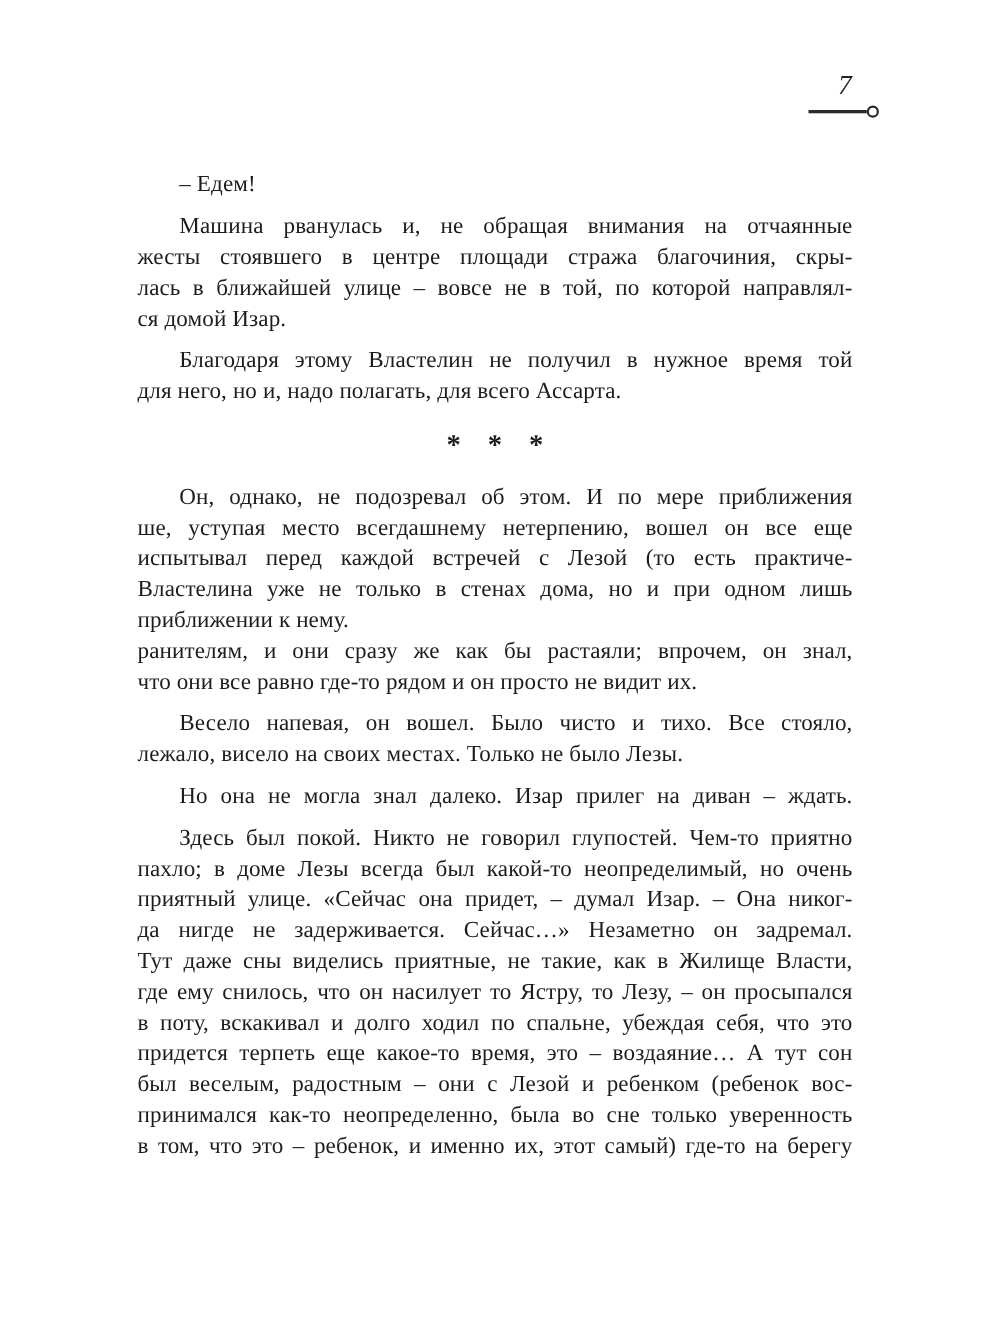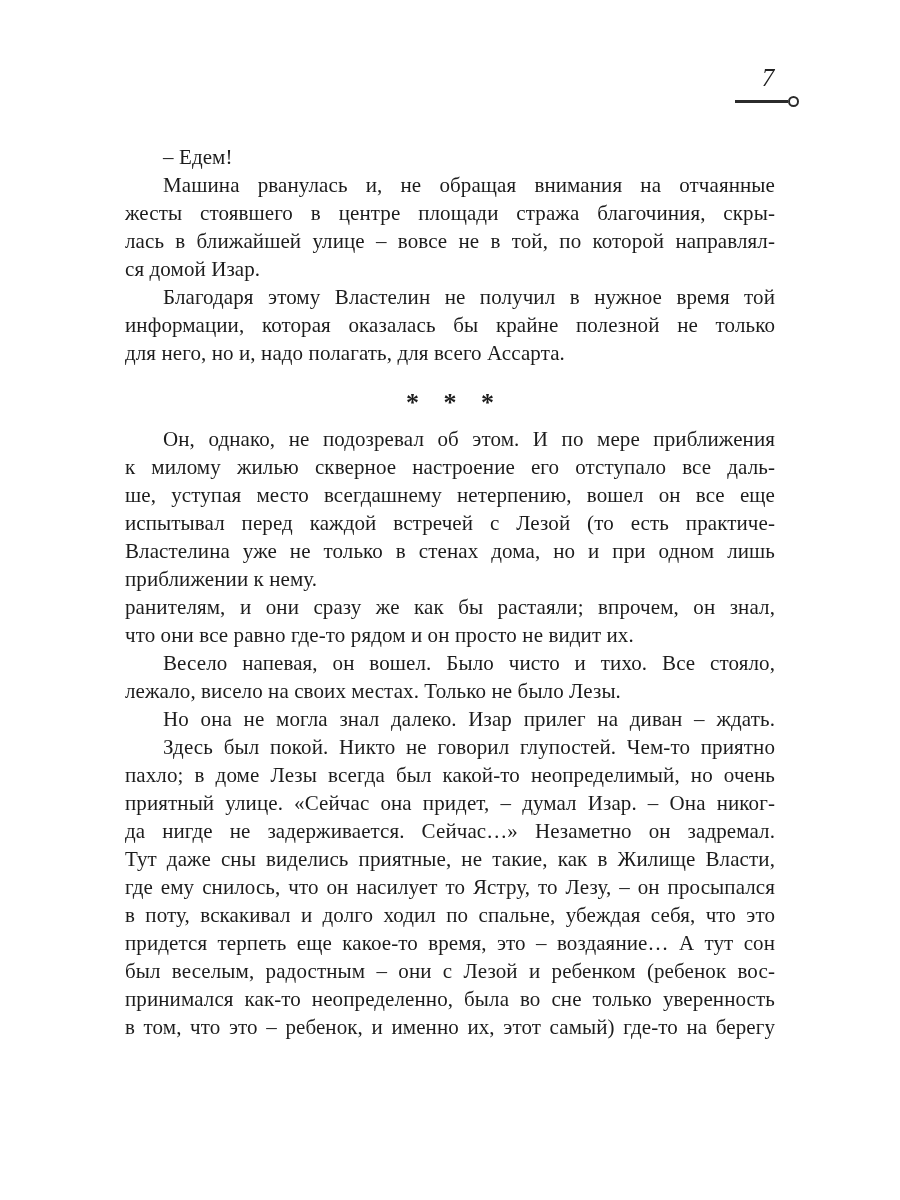--- a/index.html
+++ b/index.html
@@ -57,21 +57,21 @@
   .line {
     height: 28px;
     line-height: 28px;
     font-size: 21px;
     letter-spacing: 0.1px;
     text-align: justify;
     text-align-last: justify;
     text-justify: inter-word;
     overflow: visible;
   }
-  .line.indent { text-indent: 38px; }
+  .line.indent { text-indent: 38px; margin-top: 10px; }
   .line.last-left {
     text-align: left;
     text-align-last: left;
   }
   .separator {
     height: 58px;
     box-sizing: border-box;
     padding-top: 14px;
     display: flex;
     align-items: center;
@@ -97,27 +97,25 @@
         <div class="line indent last-left">– Едем!</div>
       </div>
       <div class="paragraph">
         <div class="line indent">Машина рванулась и, не обращая внимания на отчаянные</div>
         <div class="line">жесты стоявшего в центре площади стража благочиния, скры-</div>
         <div class="line">лась в ближайшей улице – вовсе не в той, по которой направлял-</div>
         <div class="line last-left">ся домой Изар.</div>
       </div>
       <div class="paragraph">
         <div class="line indent">Благодаря этому Властелин не получил в нужное время той</div>
-        <div class="line">информации, которая оказалась бы крайне полезной не только</div>
         <div class="line last-left">для него, но и, надо полагать, для всего Ассарта.</div>
       </div>
       <div class="separator">* * *</div>
       <div class="paragraph">
         <div class="line indent">Он, однако, не подозревал об этом. И по мере приближения</div>
-        <div class="line">к милому жилью скверное настроение его отступало все даль-</div>
         <div class="line">ше, уступая место всегдашнему нетерпению, вошел он все еще</div>
         <div class="line">испытывал перед каждой встречей с Лезой (то есть практиче-</div>
         <div class="line">Властелина уже не только в стенах дома, но и при одном лишь</div>
         <div class="line last-left">приближении к нему.</div>
       </div>
       <div class="paragraph">
         <div class="line">ранителям, и они сразу же как бы растаяли; впрочем, он знал,</div>
         <div class="line last-left">что они все равно где-то рядом и он просто не видит их.</div>
       </div>
       <div class="paragraph">

